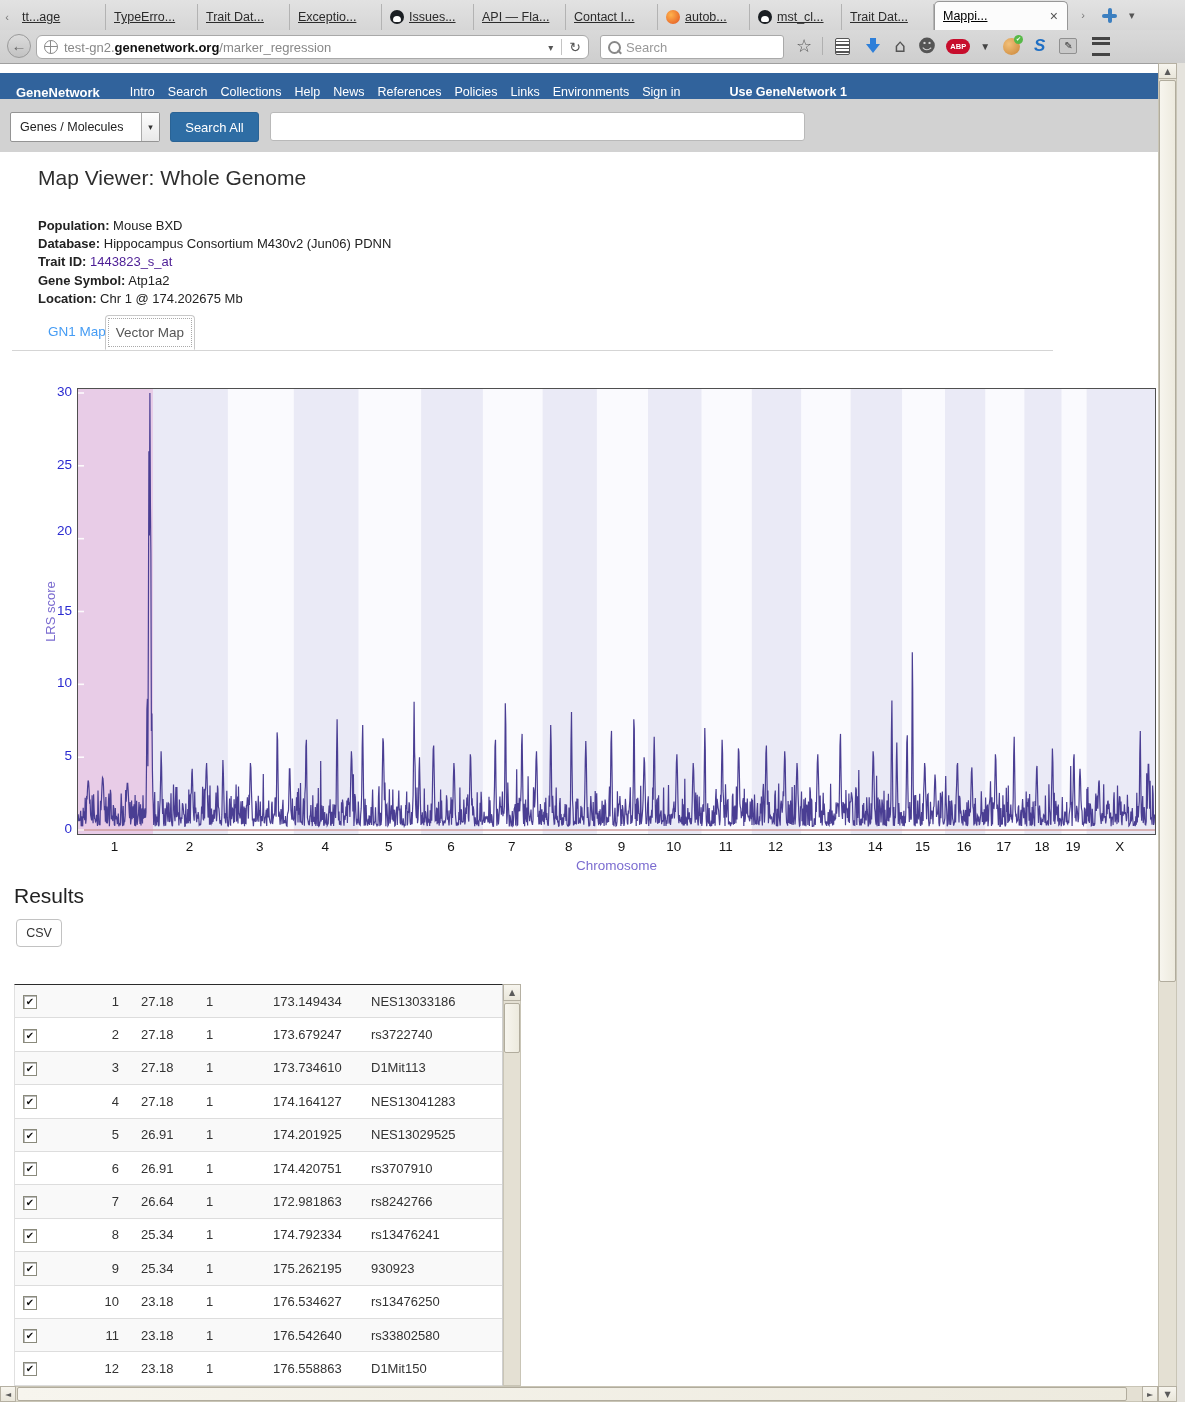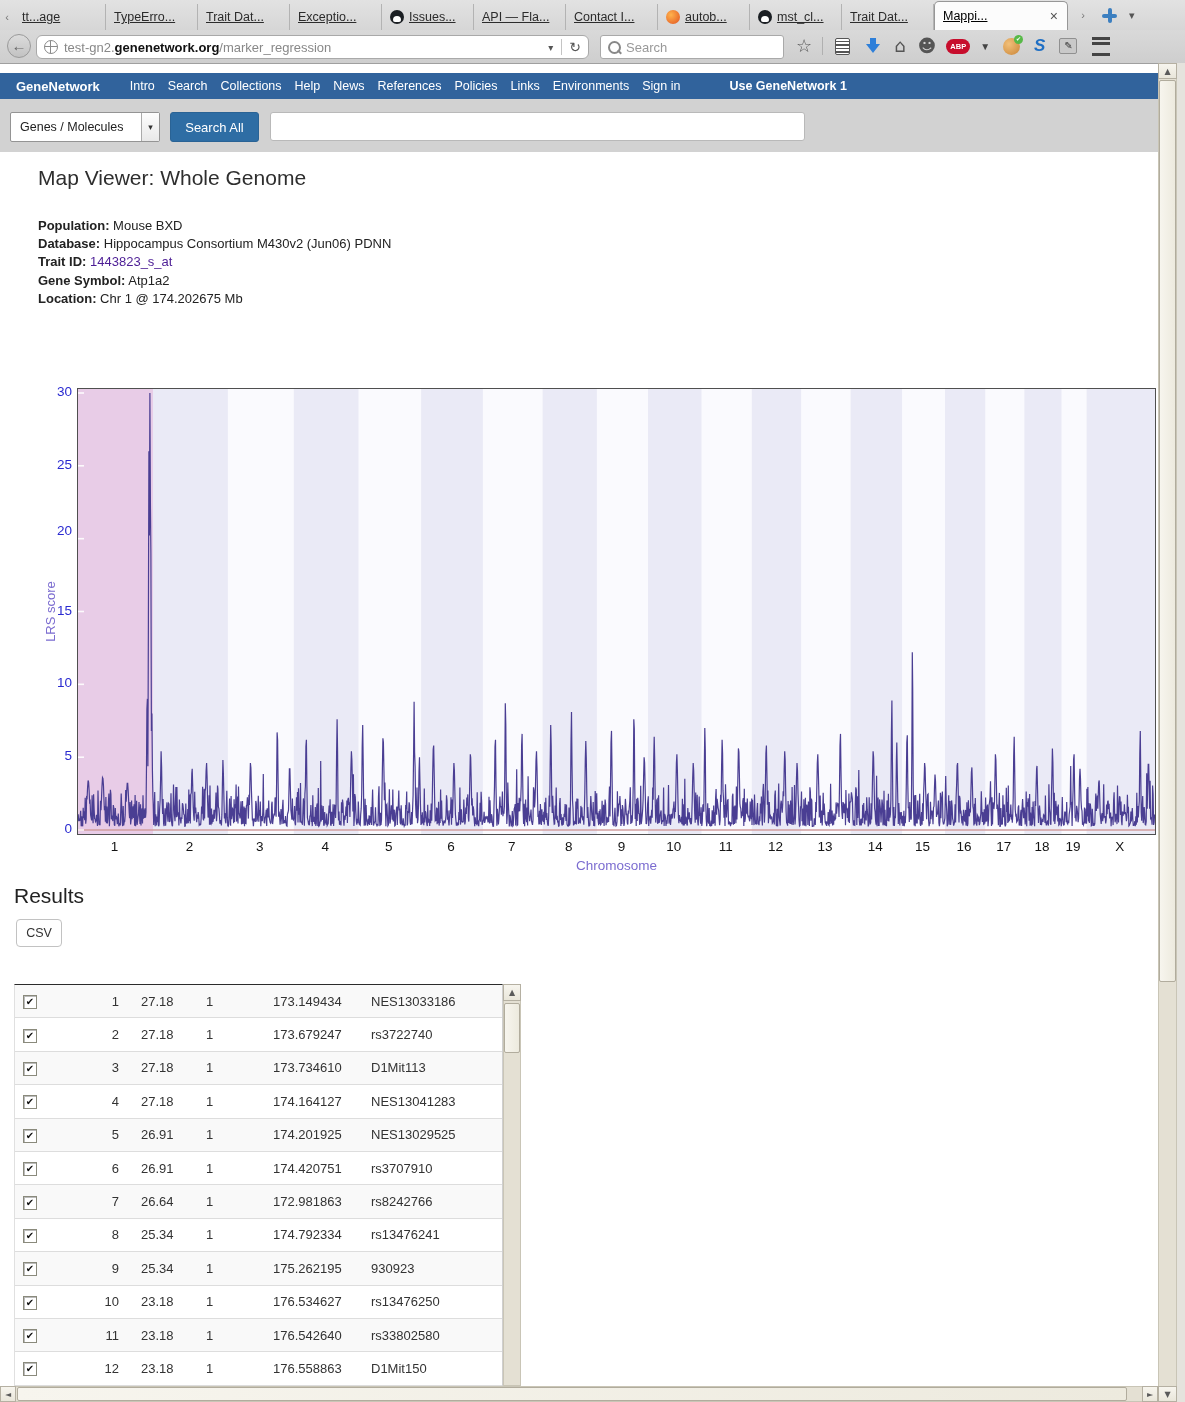--- a/index.html
+++ b/index.html
@@ -67,21 +67,21 @@
   .i-cookie{position:relative;width:17px;height:17px;border-radius:50%;
             background:radial-gradient(circle at 35% 35%,#f2c07a,#c98436);margin:0 7px;}
   .i-cookie::after{content:"✔";position:absolute;right:-3px;top:-3px;width:9px;height:9px;border-radius:50%;
                    background:#57b947;color:#fff;font-size:6px;line-height:9px;text-align:center;}
   .i-s{color:#1f6fc4;font-weight:bold;font-size:17px;font-style:italic;margin:0 7px;}
   .i-edit{width:16px;height:14px;background:#c9c9c9;border:1px solid #909090;border-radius:2px;
           color:#333;font-size:10px;line-height:13px;text-align:center;margin:0 7px;}
   .i-burger{width:18px;height:13px;border-top:3px solid #444;border-bottom:3px solid #444;margin:0 8px;position:relative;}
   .i-burger::after{content:"";position:absolute;left:0;top:2px;width:18px;height:3px;background:#444;}
   
-  .gn-nav{position:absolute;left:0;top:73px;width:1158px;height:26px;background:#31639c;
+  .gn-nav{position:absolute;left:0;top:73px;width:1158px;height:38px;background:#31639c;
           display:flex;align-items:center;color:#fff;font-size:12.5px;}
   .gn-brand{font-weight:bold;font-size:13px;margin:0 30px 0 16px;}
   .gn-item{margin-right:13px;}
   .gn-right{font-weight:bold;margin-left:36px;}
   
   .search-row{position:absolute;left:0;top:99px;width:1158px;height:53px;background:#d2d2d2;}
   .sel{position:absolute;left:10px;top:13px;width:150px;height:30px;background:#fff;border:1px solid #949494;
        border-radius:2px;box-sizing:border-box;font-size:12.5px;color:#222;display:flex;align-items:center;}
   .sel-label{padding-left:9px;flex:1;}
   .sel-btn{width:17px;height:100%;border-left:1px solid #aaa;background:linear-gradient(#fdfdfd,#e8e8e8);
@@ -265,20 +265,24 @@
 
   <div class="page-title">Map Viewer: Whole Genome</div>
   <div class="info-block" id="info-block">
       <div class="info-line"><b>Population:</b><span> Mouse BXD</span></div>
       <div class="info-line"><b>Database:</b><span> Hippocampus Consortium M430v2 (Jun06) PDNN</span></div>
       <div class="info-line"><b>Trait ID:</b><span class="lnk"> 1443823_s_at</span></div>
       <div class="info-line"><b>Gene Symbol:</b><span class="ital"> Atp1a2</span></div>
       <div class="info-line"><b>Location:</b><span> Chr 1 @ 174.202675 Mb</span></div>
     </div>
 
+  <div class="map-tabs">
+    <span class="gn1-link">GN1 Map</span>
+    <span class="vector-tab">Vector Map</span>
+  </div>
 
   <div class="chart-area" id="chart-area">
     <div class="ylab">LRS score</div>
     <div class="plot"><svg width="1077" height="445" xmlns="http://www.w3.org/2000/svg">
           <rect x="0.0" y="0" width="75.46" height="445" fill="#e8cce7"></rect>
           <rect x="75.0" y="0" width="75.46" height="445" fill="#eaeaf6"></rect>
           <rect x="149.9" y="0" width="66.40" height="445" fill="#fafafe"></rect>
           <rect x="215.8" y="0" width="65.16" height="445" fill="#eaeaf6"></rect>
           <rect x="280.5" y="0" width="63.10" height="445" fill="#fafafe"></rect>
           <rect x="343.1" y="0" width="62.28" height="445" fill="#eaeaf6"></rect>

